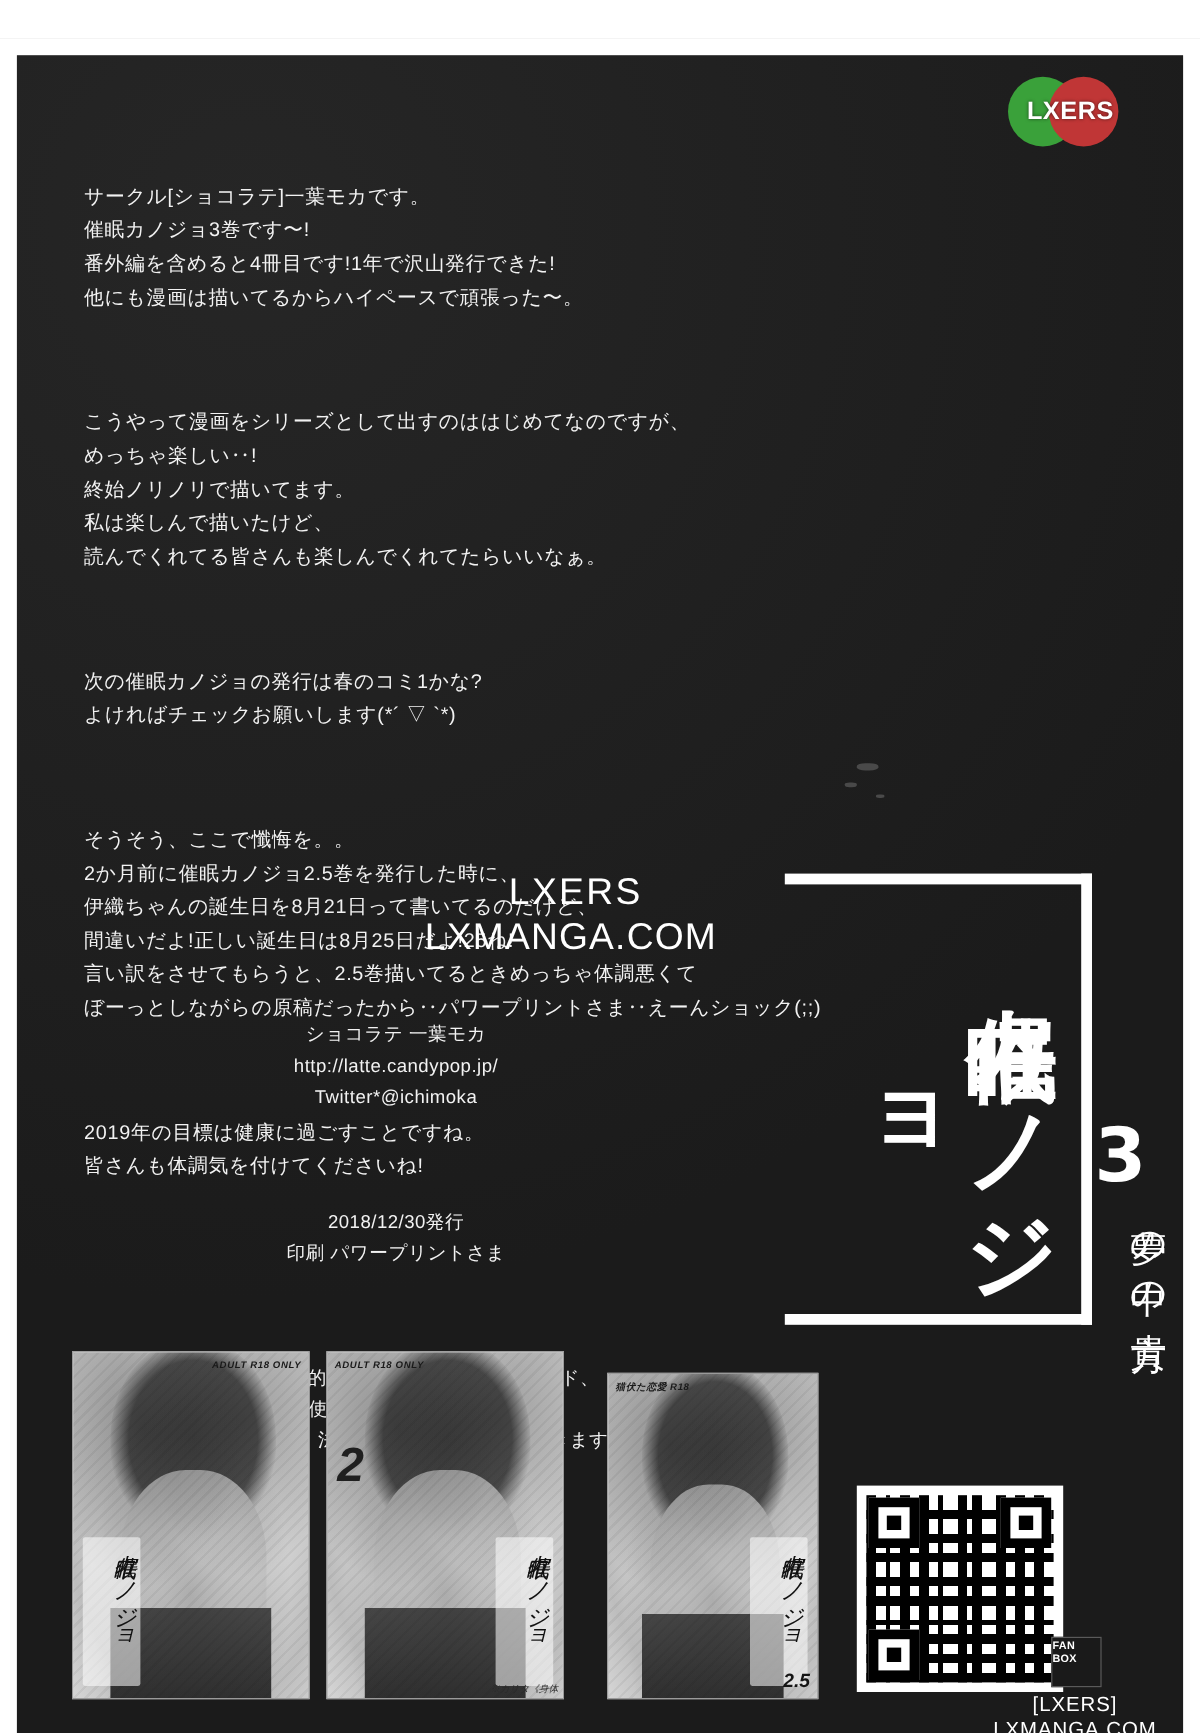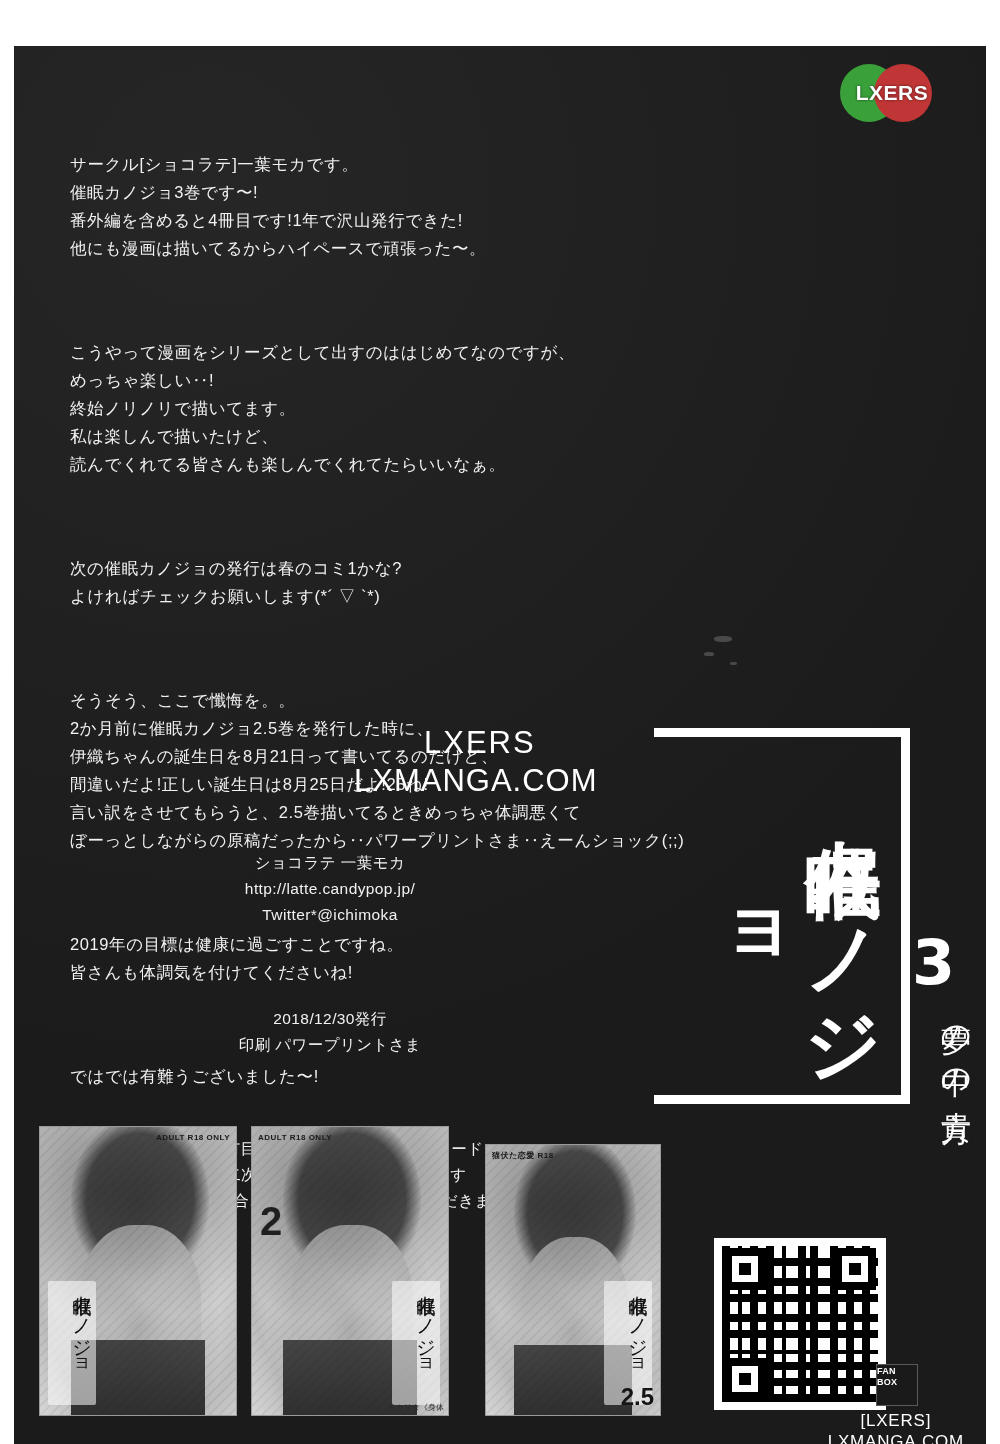--- a/index.html
+++ b/index.html
@@ -158,24 +158,25 @@
     font-family: "DejaVu Sans", sans-serif;
     font-size: 30px;
     line-height: 40px;
     writing-mode: vertical-rl;
     letter-spacing: 4px;
   }
 
   
   .thumbs {
     position: absolute;
-    left: 25px;
+    left: 46px;
     top: 1080px;
     width: 500px;
     height: 300px;
+    font-style: italic;
   }
   .thumb {
     position: absolute;
     top: 0;
     height: 290px;
     background: #dcdcdc;
     border: 1px solid #9a9a9a;
     overflow: hidden;
     box-sizing: border-box;
   }
@@ -247,21 +248,21 @@
     height: 120px;
     background: rgba(255,255,255,.55);
     padding: 2px;
     border-radius: 2px;
   }
   .thumb-title.left { left: 8px; right: auto; }
   .thumb-sub {
     position: absolute;
     right: 6px; bottom: 4px;
     color: #151515;
-    font-size: 24px;
+    font-size: 16px;
     font-weight: bold;
   }
   .thumb-credit {
     position: absolute;
     right: 4px; bottom: 2px;
     color: #2a2a2a;
     font-size: 8px;
   }
 
   
@@ -366,21 +367,20 @@
       <p class="para">次の催眠カノジョの発行は春のコミ1かな?
 よければチェックお願いします(*´ ▽ `*)</p>
       <p class="para">そうそう、ここで懺悔を。。
 2か月前に催眠カノジョ2.5巻を発行した時に、
 伊織ちゃんの誕生日を8月21日って書いてるのだけど、
 間違いだよ!正しい誕生日は8月25日だよ!25ね!
 言い訳をさせてもらうと、2.5巻描いてるときめっちゃ体調悪くて
 ぼーっとしながらの原稿だったから‥パワープリントさま‥えーんショック(;;)</p>
       <p class="para">2019年の目標は健康に過ごすことですね。
 皆さんも体調気を付けてくださいね!</p>
-      <p class="para">ではでは有難うございました〜!</p>
     </div>
 
     <div class="watermark-center">
       <div class="l1">LXERS</div>
       <div class="l2">LXMANGA.COM</div>
     </div>
 
     <div class="credits">
       <p class="blk">ショコラテ 一葉モカ
 http://latte.candypop.jp/

